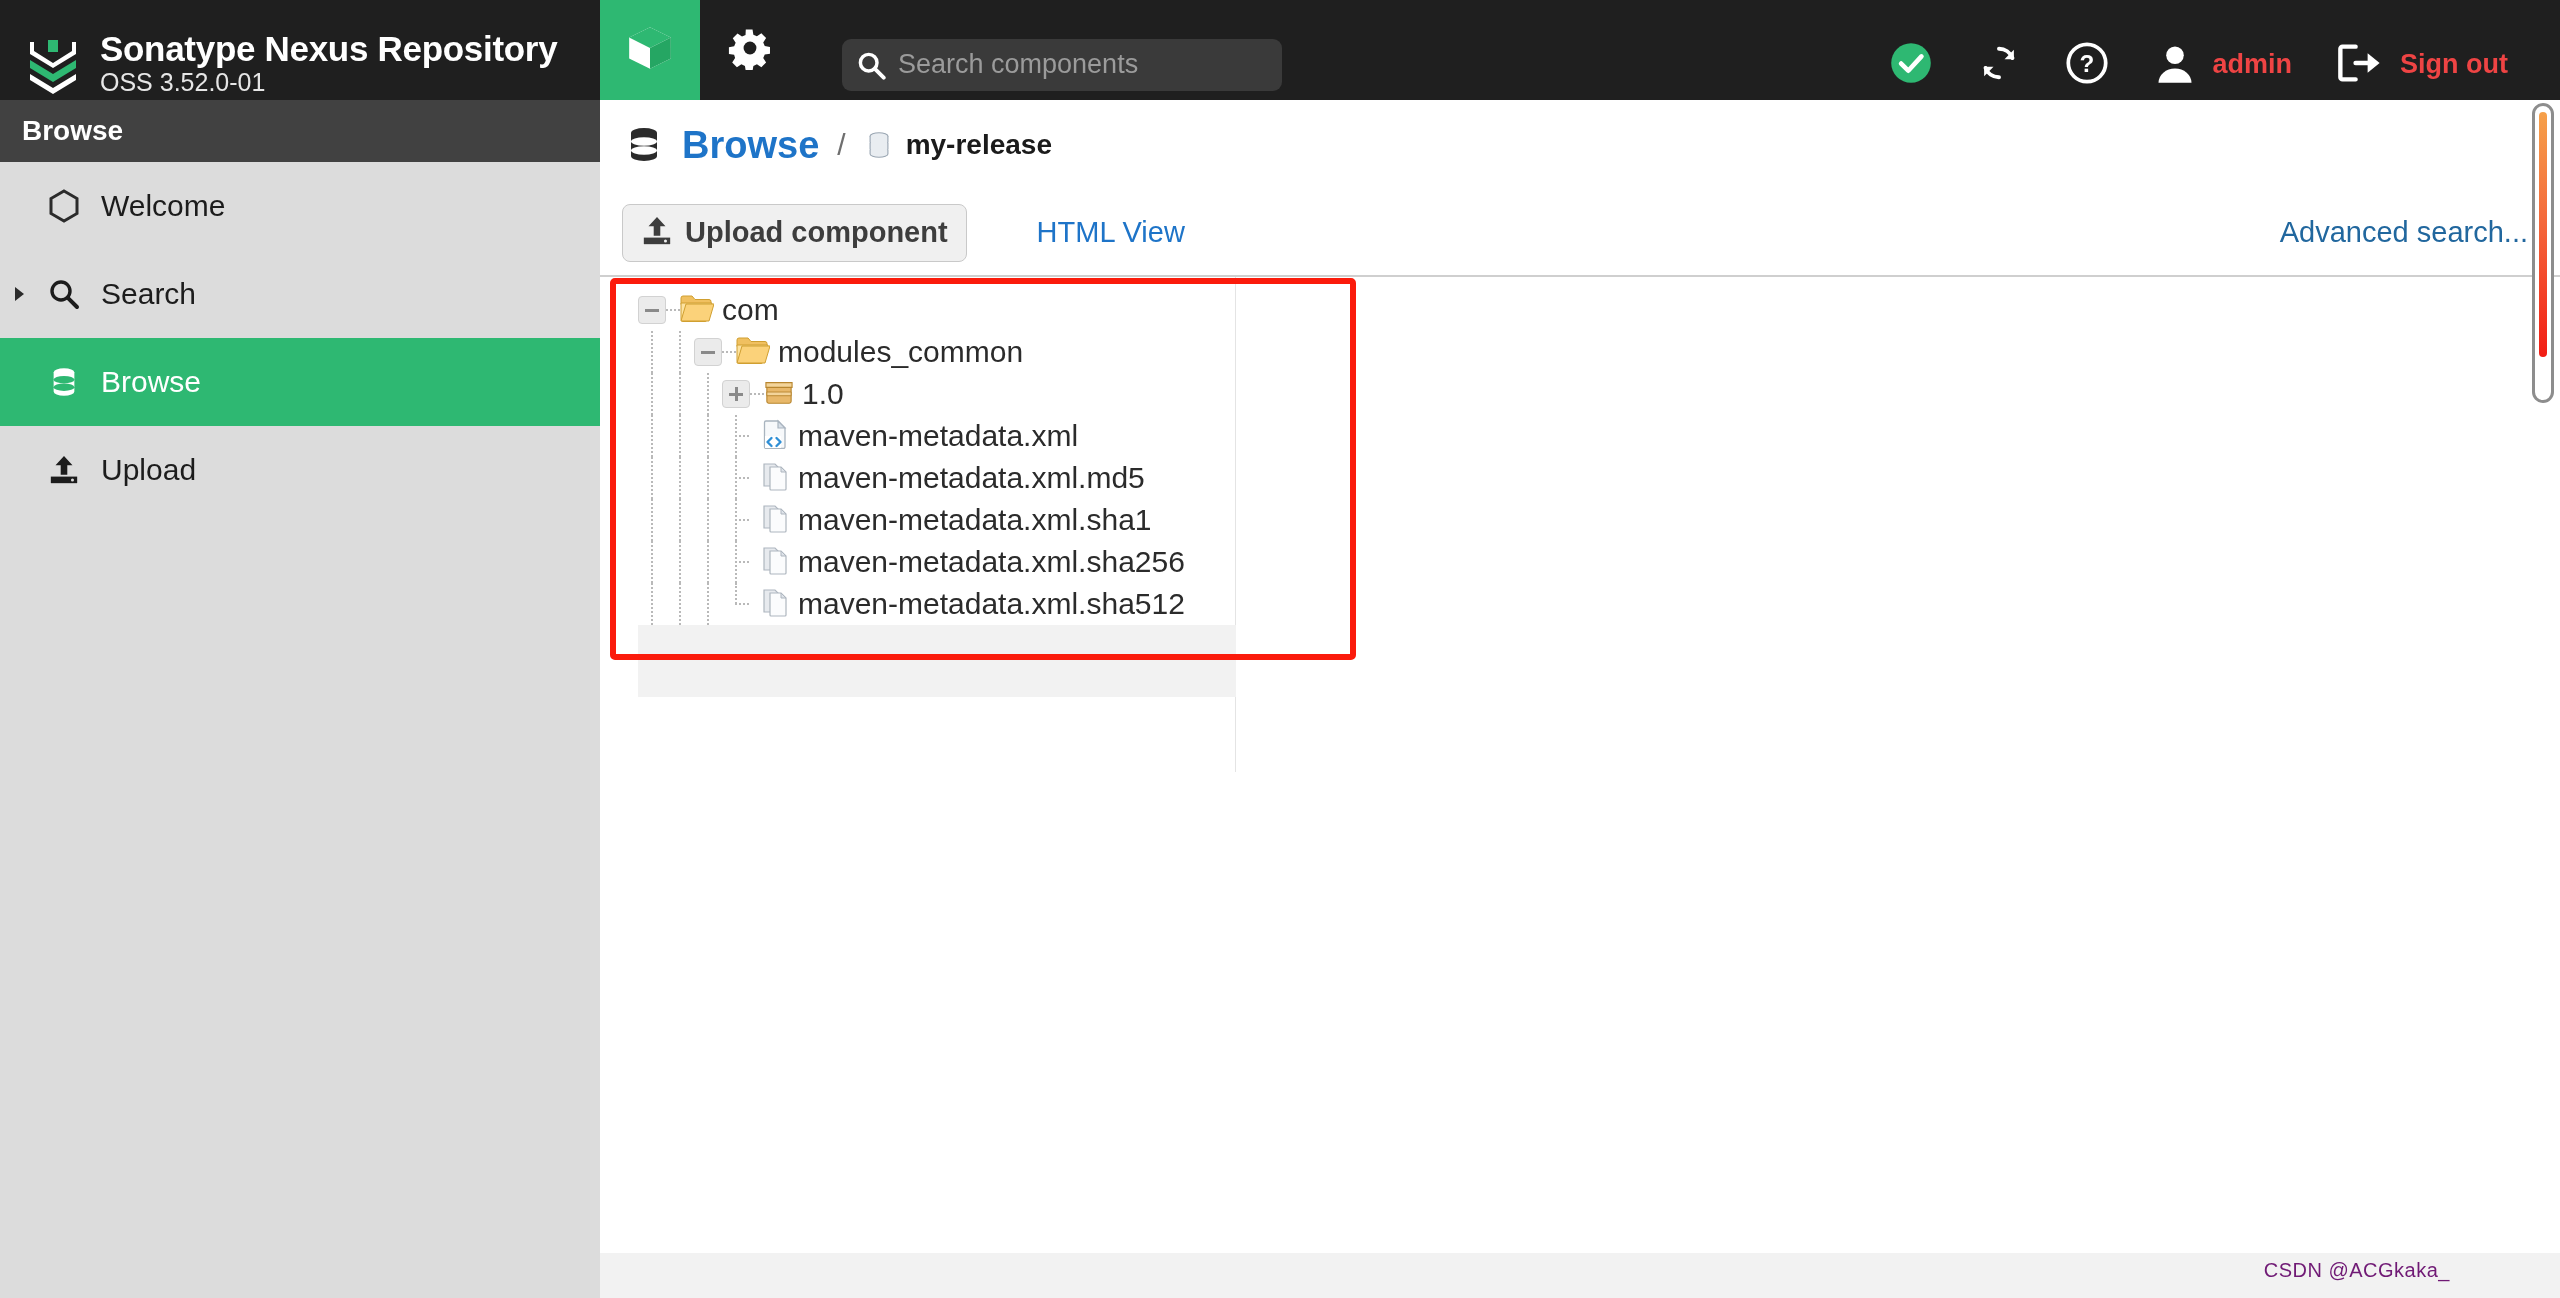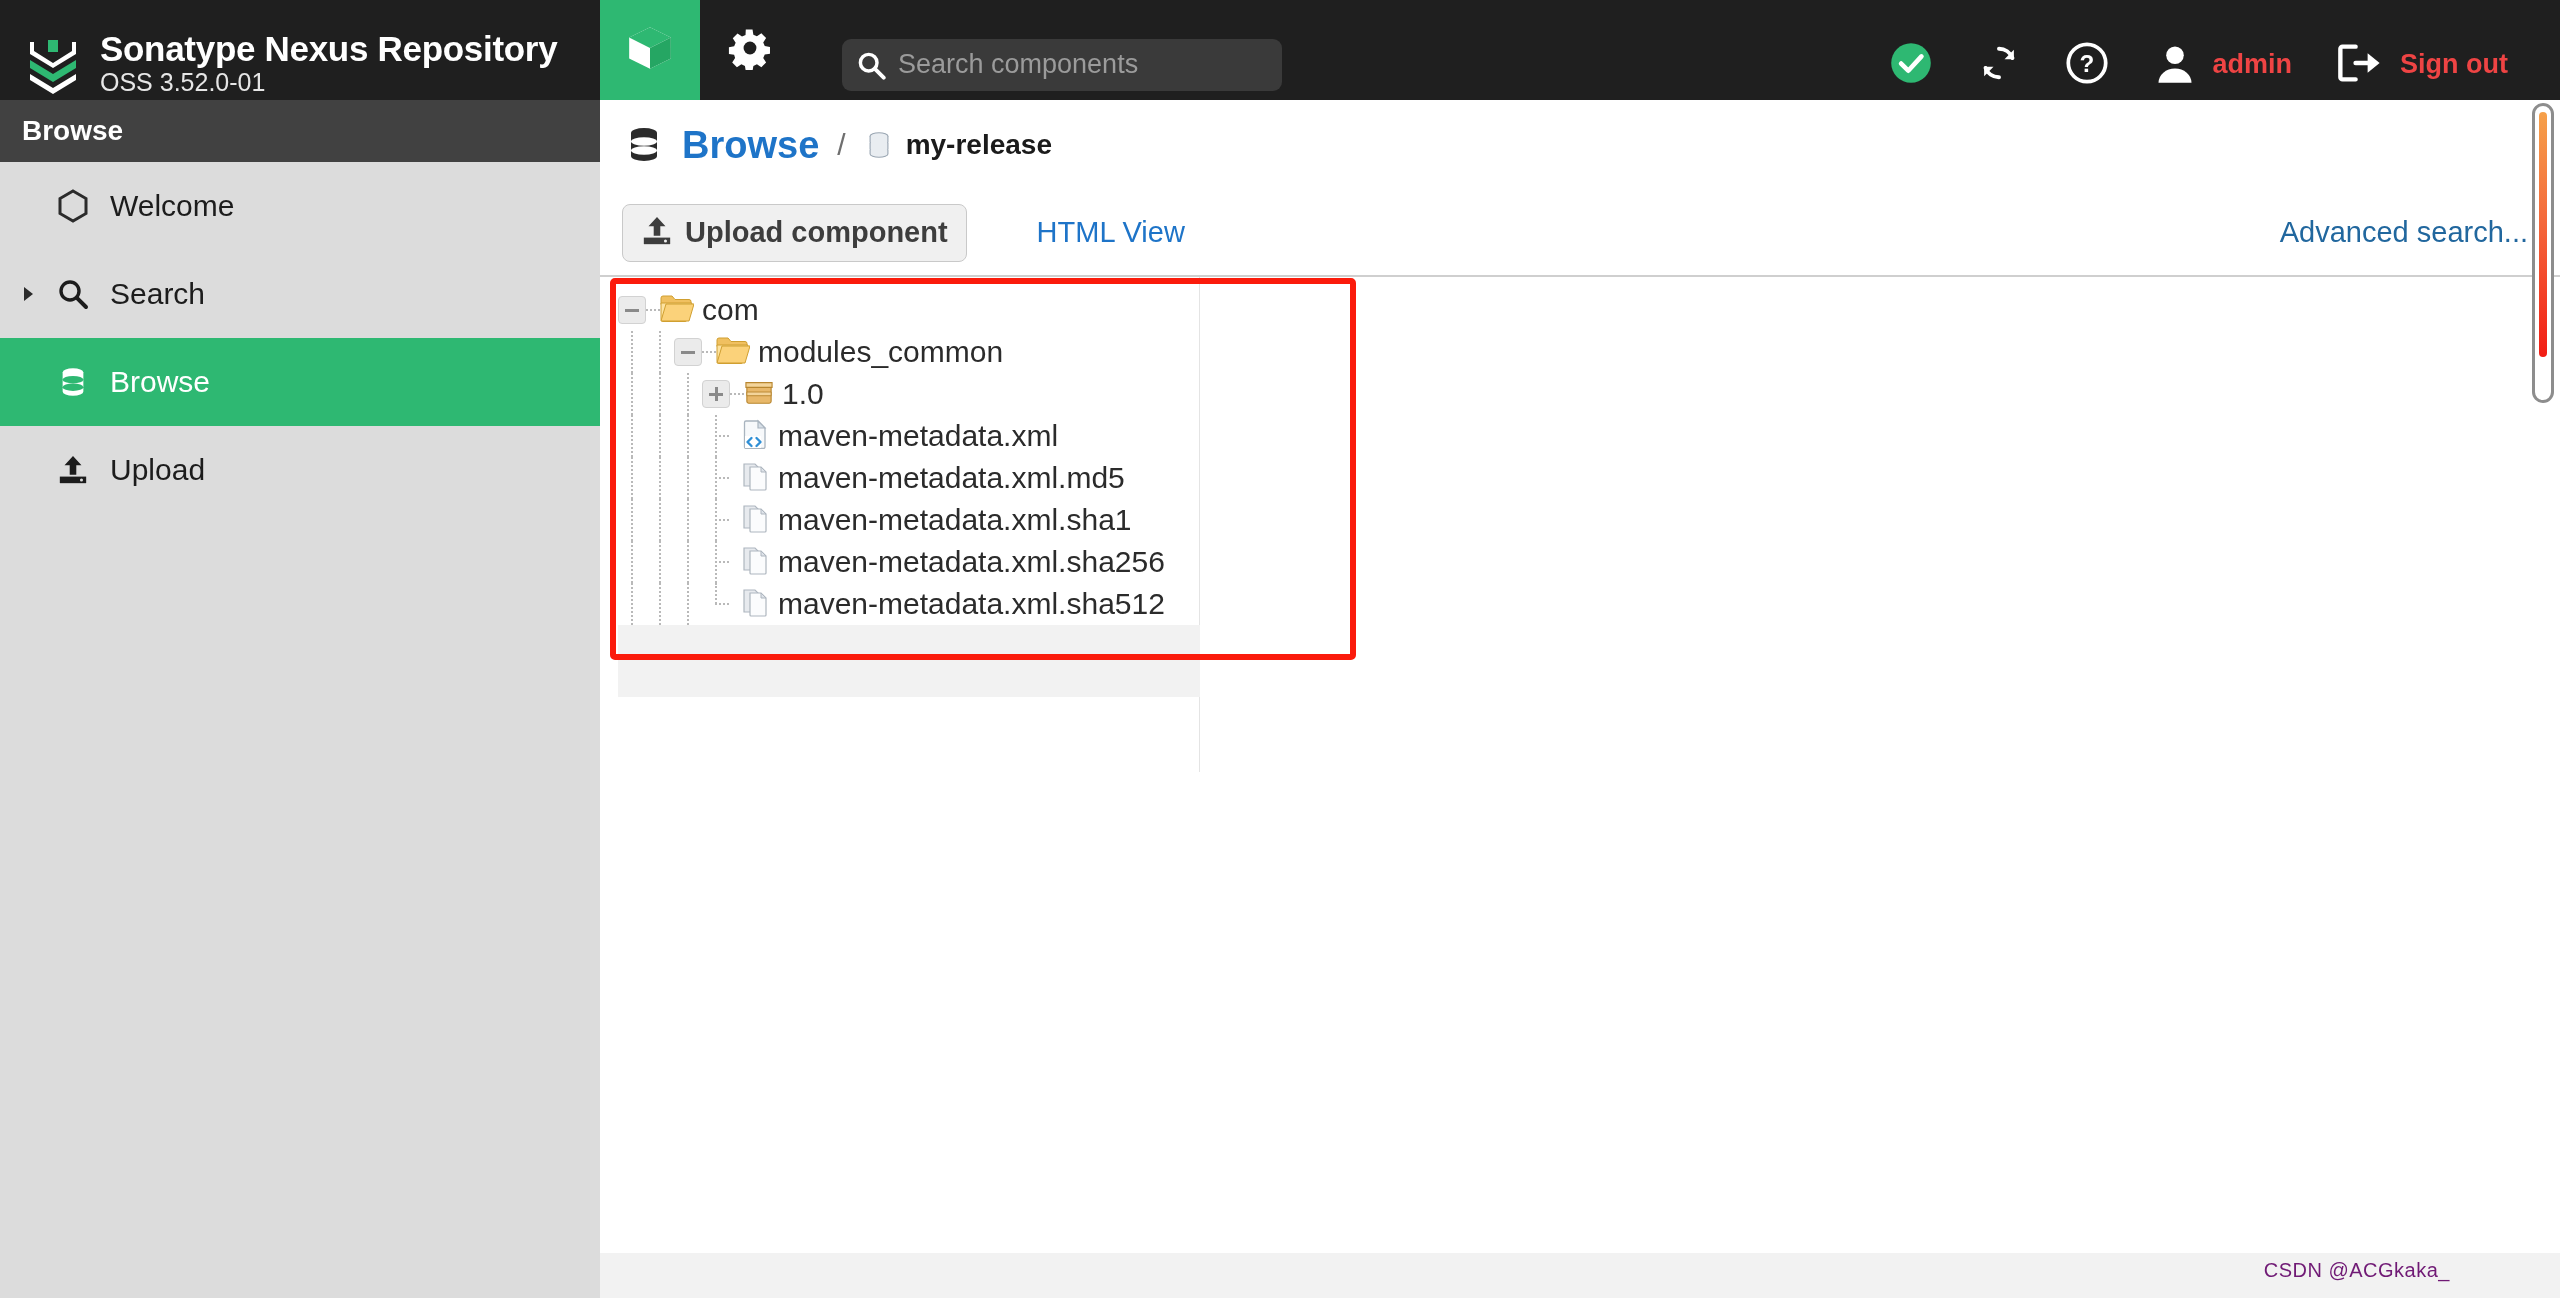--- a/index.html
+++ b/index.html
@@ -35,21 +35,21 @@
   .search-ph { color:#9b9b9b; font-size:27px; }
 
   .hdr-right { margin-left:auto; display:flex; align-items:center; padding-right:30px; gap:0; }
   .hdr-item { display:flex; align-items:center; height:100px; padding:0 22px; cursor:pointer; }
   .hdr-item .lbl { color:#ef4444; font-size:27px; margin-left:16px; font-weight:bold; }
 
   
   .sidebar { position:absolute; top:100px; left:0; width:600px; height:1198px; background:#dcdcdc; }
   .sb-header { height:62px; background:#414141; display:flex; align-items:center; padding-left:22px; }
   .sb-header-title { color:#ffffff; font-size:28px; font-weight:bold; }
-  .sb-item { height:88px; display:flex; align-items:center; padding-left:10px; cursor:pointer; }
+  .sb-item { height:88px; display:flex; align-items:center; padding-left:1px; cursor:pointer; }
   .sb-item.active { background:#2eb872; }
   .sb-caret { width:36px; display:flex; align-items:center; justify-content:center; }
   .sb-caret.empty { visibility:hidden; }
   .sb-ico { width:54px; display:flex; align-items:center; justify-content:center; }
   .sb-label { font-size:30px; color:#1c1c1c; margin-left:10px; }
   .sb-item.active .sb-label { color:#ffffff; }
 
   
   .main { position:absolute; top:100px; left:600px; width:1960px; height:1198px; background:#f2f2f2; }
   .content-card { position:absolute; top:0; left:0; width:1960px; height:1153px; background:#ffffff; }
@@ -67,22 +67,23 @@
     background:#f0f0f0; border:1px solid #c9c9c9; border-radius:8px; cursor:pointer;
   }
   .btn-upload .lbl { font-size:29px; font-weight:bold; color:#3d3d3d; margin-left:12px; }
   .link-html { color:#1e74c8; font-size:29px; margin-left:24px; cursor:pointer; }
   .link-adv { position:absolute; right:32px; color:#21679e; font-size:29px; cursor:pointer; }
 
   .divider { height:2px; background:#cfcfcf; width:100%; }
 
   .panes { display:flex; height:auto; }
   .tree-pane {
-    width:600px; min-height:495px; background:#ffffff; padding:12px 0 0 18px;
+    width:600px; min-height:495px; background:#ffffff; padding:12px 0 0 2px;
     border-right:1px solid #e4e4e4;
+    margin-left:36px;
   }
   .tree-row { display:flex; align-items:center; height:42px; cursor:pointer; position:relative; }
   .tree-label { font-size:30px; color:#2b2b2b; margin-left:8px; white-space:nowrap; }
   .tw { display:inline-flex; align-items:center; }
   .tdot { width:28px; height:42px; position:relative; }
   .tdot:before {
     content:""; position:absolute; left:13px; top:0; bottom:0; width:0;
     border-left:2px dotted #b9b9b9;
   }
   .elbow { width:28px; height:42px; position:relative; }

